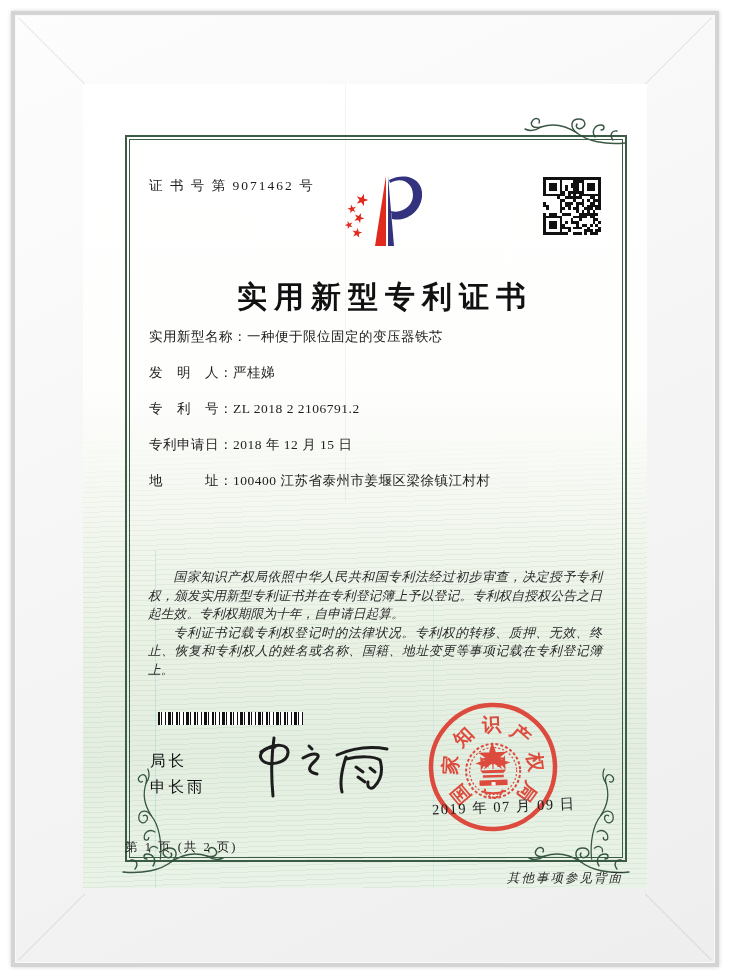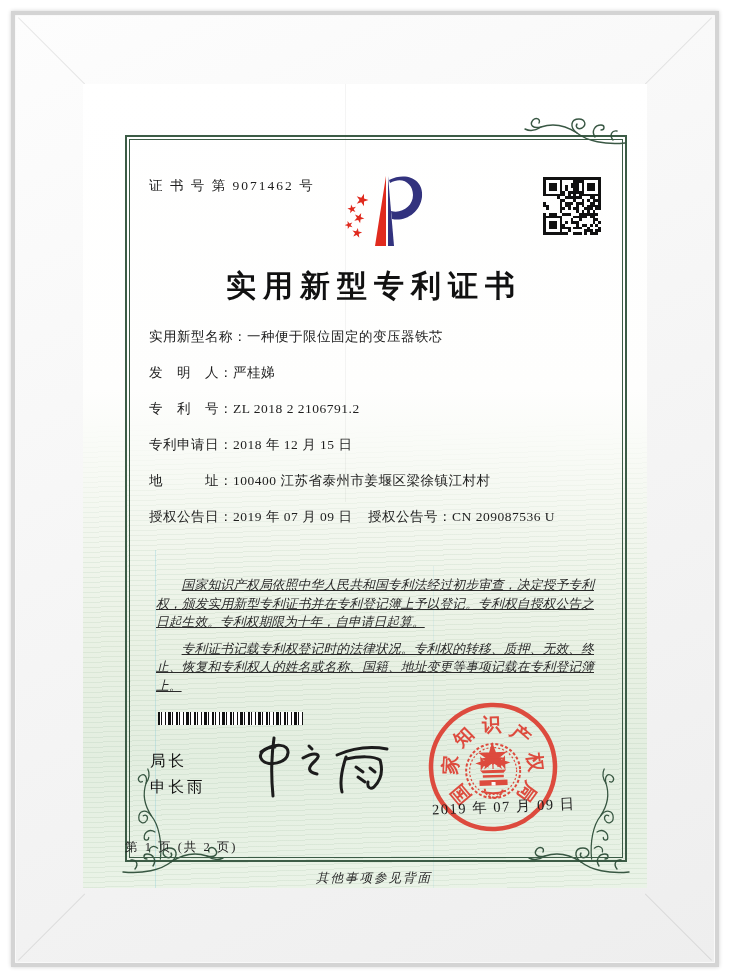--- a/index.html
+++ b/index.html
@@ -36,43 +36,43 @@
   .flourish{position:absolute;stroke:#2f4f3a;fill:none;stroke-width:1.4;stroke-linecap:round;opacity:.95;}
   .fl-tr{top:-30px;right:-6px;width:112px;height:40px;}
   .fl-bl{left:-10px;bottom:-16px;width:112px;height:40px;transform:scaleX(-1);}
   .fl-bl-v{left:-27px;bottom:28px;width:92px;height:36px;transform:rotate(-90deg) scale(-1,1);transform-origin:center;}
   .fl-br{right:-10px;bottom:-16px;width:112px;height:40px;}
   .fl-br-v{right:-27px;bottom:28px;width:92px;height:36px;transform:rotate(90deg);transform-origin:center;}
   
   .cert-no{position:absolute;left:66px;top:93px;font-size:13.5px;letter-spacing:2px;color:#1d1d1d;}
   .logo{position:absolute;left:262px;top:86px;width:86px;height:84px;}
   .qr{position:absolute;left:460px;top:93px;width:58px;height:58px;shape-rendering:crispEdges;}
-  .title{position:absolute;left:42px;top:182px;width:498px;margin:0;text-align:center;
+  .title{position:absolute;left:42px;top:182px;width:498px;margin:11px;text-align:center;
          font-size:30px;font-weight:700;letter-spacing:7px;color:#111;}
   .fields{position:absolute;left:66px;top:244px;width:470px;font-size:13.5px;color:#1e1e1e;}
   .field-row{position:relative;height:22px;margin-bottom:14px;letter-spacing:.5px;}
   .field-label{color:#1e1e1e;}
   .field-value{color:#1e1e1e;}
   .grant-no-pair{position:absolute;left:219px;top:0;}
   .paras{position:absolute;left:65px;top:484px;width:454px;font-size:12.8px;line-height:18.5px;
          font-style:italic;color:#2a2a2a;text-align:justify;}
-  .paras p{margin:8px;text-indent:2em;text-decoration:underline;}
+  .paras p{margin:0;text-indent:2em;}
   .barcode{position:absolute;left:75px;top:628px;width:145px;height:13px;
            background:repeating-linear-gradient(90deg,#111 0 2px,#fff 2px 3px,#111 3px 4px,#fff 4px 7px,
                       #111 7px 8px,#fff 8px 10px,#111 10px 13px,#fff 13px 14px,#111 14px 15px,#fff 15px 18px);}
   .director{position:absolute;left:67px;top:664px;font-family:"Liberation Sans","DejaVu Sans",sans-serif;
             font-size:15.5px;color:#101010;letter-spacing:3px;line-height:26px;}
   .signature{position:absolute;left:158px;top:646px;width:168px;height:74px;}
   .seal{position:absolute;left:340px;top:613px;width:140px;height:140px;opacity:.9;transform:rotate(-2deg);}
   .seal text{font-size:19px;font-weight:700;fill:#dd3a2d;font-family:"Liberation Serif",serif;}
   .seal-date{position:absolute;left:349px;top:712px;width:210px;font-size:14.5px;letter-spacing:1.5px;
              color:#1b1b1b;transform:rotate(-2.5deg);}
   .page-info{position:absolute;left:42px;top:755px;width:498px;text-align:left;
              font-size:12.5px;letter-spacing:2px;color:#222;}
-  .footer-note{position:absolute;left:42px;top:786px;width:498px;text-align:center;
+  .footer-note{position:absolute;left:42px;top:786px;width:498px;text-align:right;
                font-size:12.5px;font-style:italic;letter-spacing:2px;color:#2a2a2a;}
 </style>
 </head>
 <body>
 
 <div class="scene">
 
   <div class="frame-band"></div>
   <div class="frame-face"></div>
   <div class="miter m-tl"></div>
@@ -138,24 +138,20 @@
           <span class="field-label">发　明　人：</span><span class="field-value">严桂娣</span>
         </div>
         <div class="field-row">
           <span class="field-label">专　利　号：</span><span class="field-value">ZL 2018 2 2106791.2</span>
         </div>
         <div class="field-row">
           <span class="field-label">专利申请日：</span><span class="field-value">2018 年 12 月 15 日</span>
         </div>
         <div class="field-row">
           <span class="field-label">地　　　址：</span><span class="field-value">100400 江苏省泰州市姜堰区梁徐镇江村村</span>
-        </div>
-        <div class="field-row">
-          <span>授权公告日：</span><span>2019 年 07 月 09 日</span>
-          <span class="grant-no-pair"><span>授权公告号：</span><span>CN 209087536 U</span></span>
         </div>
       </div>
 
       <div class="paras">
         <p>国家知识产权局依照中华人民共和国专利法经过初步审查，决定授予专利权，颁发实用新型专利证书并在专利登记簿上予以登记。专利权自授权公告之日起生效。专利权期限为十年，自申请日起算。</p>
         <p>专利证书记载专利权登记时的法律状况。专利权的转移、质押、无效、终止、恢复和专利权人的姓名或名称、国籍、地址变更等事项记载在专利登记簿上。</p>
       </div>
 
       <div class="barcode"></div>
 

